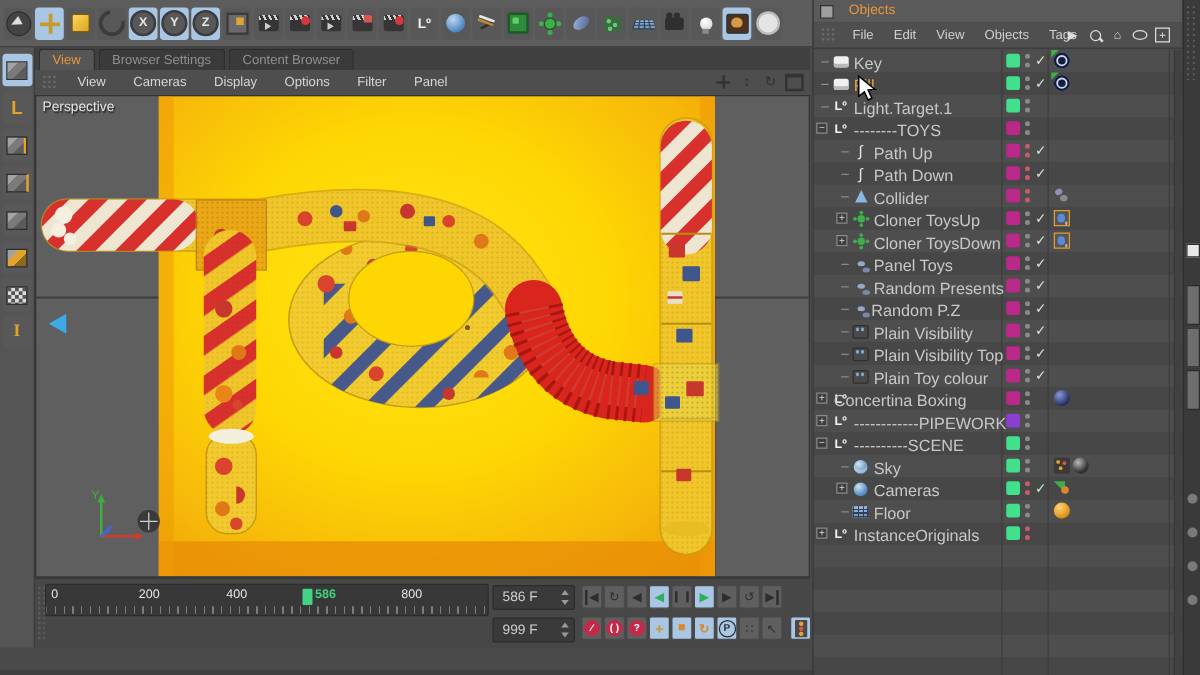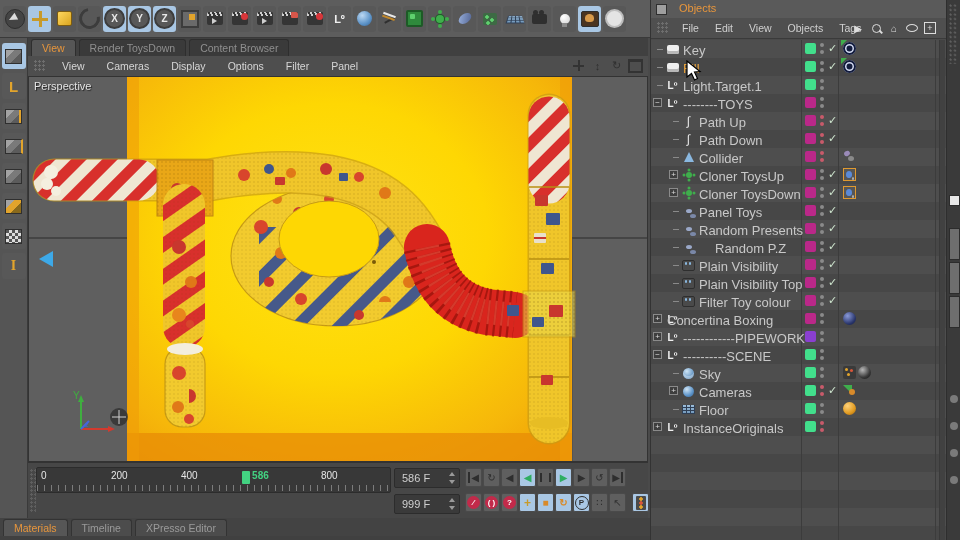--- a/index.html
+++ b/index.html
@@ -312,21 +312,21 @@
       <div class="mode">
         <span class="cube tex"></span>
       </div>
       <div class="mode">
         <span class="Tglyph">I</span>
       </div>
     </div>
 
   <div class="abs vp-tabbar" id="vp-tabbar">
       <div class="vp-tab active">View</div>
-      <div class="vp-tab">Render ToysDown</div>
+      <div class="vp-tab">Browser Settings</div>
       <div class="vp-tab">Content Browser</div>
     </div>
 
   <div class="abs vp-menubar">
     <span class="grip"></span>
     <span id="vp-menu" style="display:flex;">
         <div class="menu-item">View</div>
         <div class="menu-item">Cameras</div>
         <div class="menu-item">Display</div>
         <div class="menu-item">Options</div>
@@ -567,25 +567,20 @@
         </div>
         <div class="tbtn" style="left: 581px; top: 30px;">
           <span>↖</span>
         </div>
         <div class="tbtn blue" style="left: 604px; top: 30px;">
           <span class="film"></span>
         </div>
       </div>
   </div>
 
-  <div class="abs bottom-tabs" id="bottom-tabs">
-      <div class="btab active">Materials</div>
-      <div class="btab">Timeline</div>
-      <div class="btab">XPresso Editor</div>
-    </div>
   <div class="abs statusbar"></div>
 
   <div class="abs obj-panel">
     <div class="obj-title">
       <span class="win-btn"></span>
       <span class="title-text">Objects</span>
     </div>
     <div class="obj-menu">
       <span class="grip"></span>
       <span id="obj-menu" style="display:flex;">
@@ -734,21 +729,21 @@
           <div class="oname" style="left: 48px;">Random Presents</div>
           <div class="swatch" style="background: rgb(186, 40, 137);"></div>
           <div class="vdots"></div>
           <div class="ocheck">✓</div>
         </div>
         <div class="orow" style="top: 198px;">
           <div class="dash" style="left: 22px;"></div>
           <div class="oicon" style="left: 30px;">
             <span class="oi-random"></span>
           </div>
-          <div class="oname" style="left: 64px;">Random P.Z</div>
+          <div class="oname" style="left: 46px;">Random P.Z</div>
           <div class="swatch" style="background: rgb(186, 40, 137);"></div>
           <div class="vdots"></div>
           <div class="ocheck">✓</div>
         </div>
         <div class="orow" style="top: 216px;">
           <div class="dash" style="left: 22px;"></div>
           <div class="oicon" style="left: 30px;">
             <span class="oi-plain"></span>
           </div>
           <div class="oname" style="left: 48px;">Plain Visibility</div>
@@ -764,21 +759,21 @@
           <div class="oname" style="left: 48px;">Plain Visibility Top</div>
           <div class="swatch" style="background: rgb(186, 40, 137);"></div>
           <div class="vdots"></div>
           <div class="ocheck">✓</div>
         </div>
         <div class="orow" style="top: 252px;">
           <div class="dash" style="left: 22px;"></div>
           <div class="oicon" style="left: 30px;">
             <span class="oi-plain"></span>
           </div>
-          <div class="oname" style="left: 48px;">Filter Toy colour</div>
+          <div class="oname" style="left: 48px;">Plain Toy colour</div>
           <div class="swatch" style="background: rgb(186, 40, 137);"></div>
           <div class="vdots"></div>
           <div class="ocheck">✓</div>
         </div>
         <div class="orow" style="top: 270px;">
           <div class="expand" style="left: 2px;">+</div>
           <div class="oicon" style="left: 14px;">
             <span class="oi-null">Lº</span>
           </div>
           <div class="oname" style="left: 16px;">Concertina Boxing</div>

